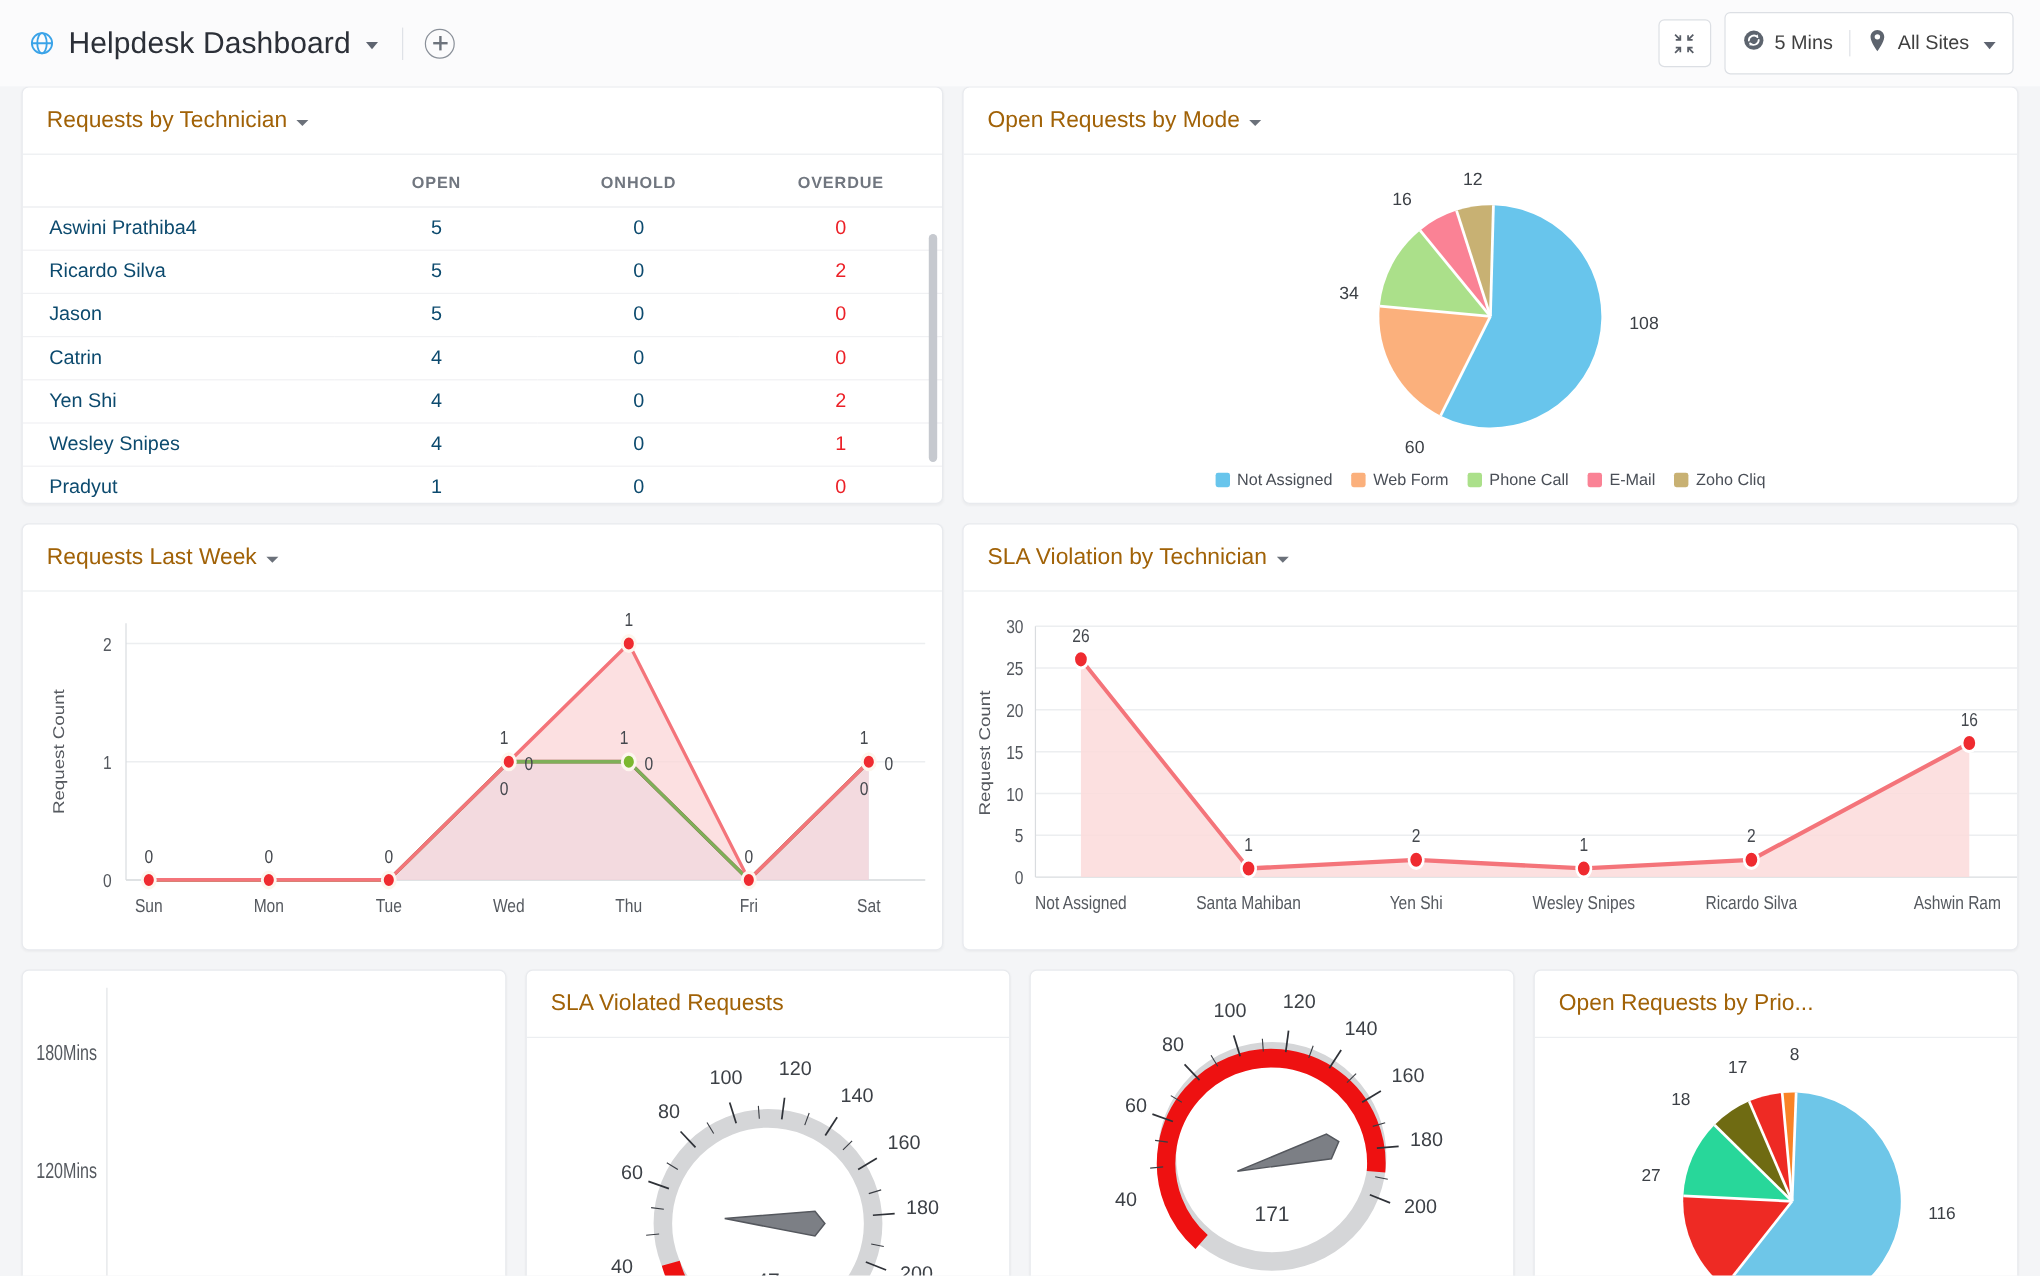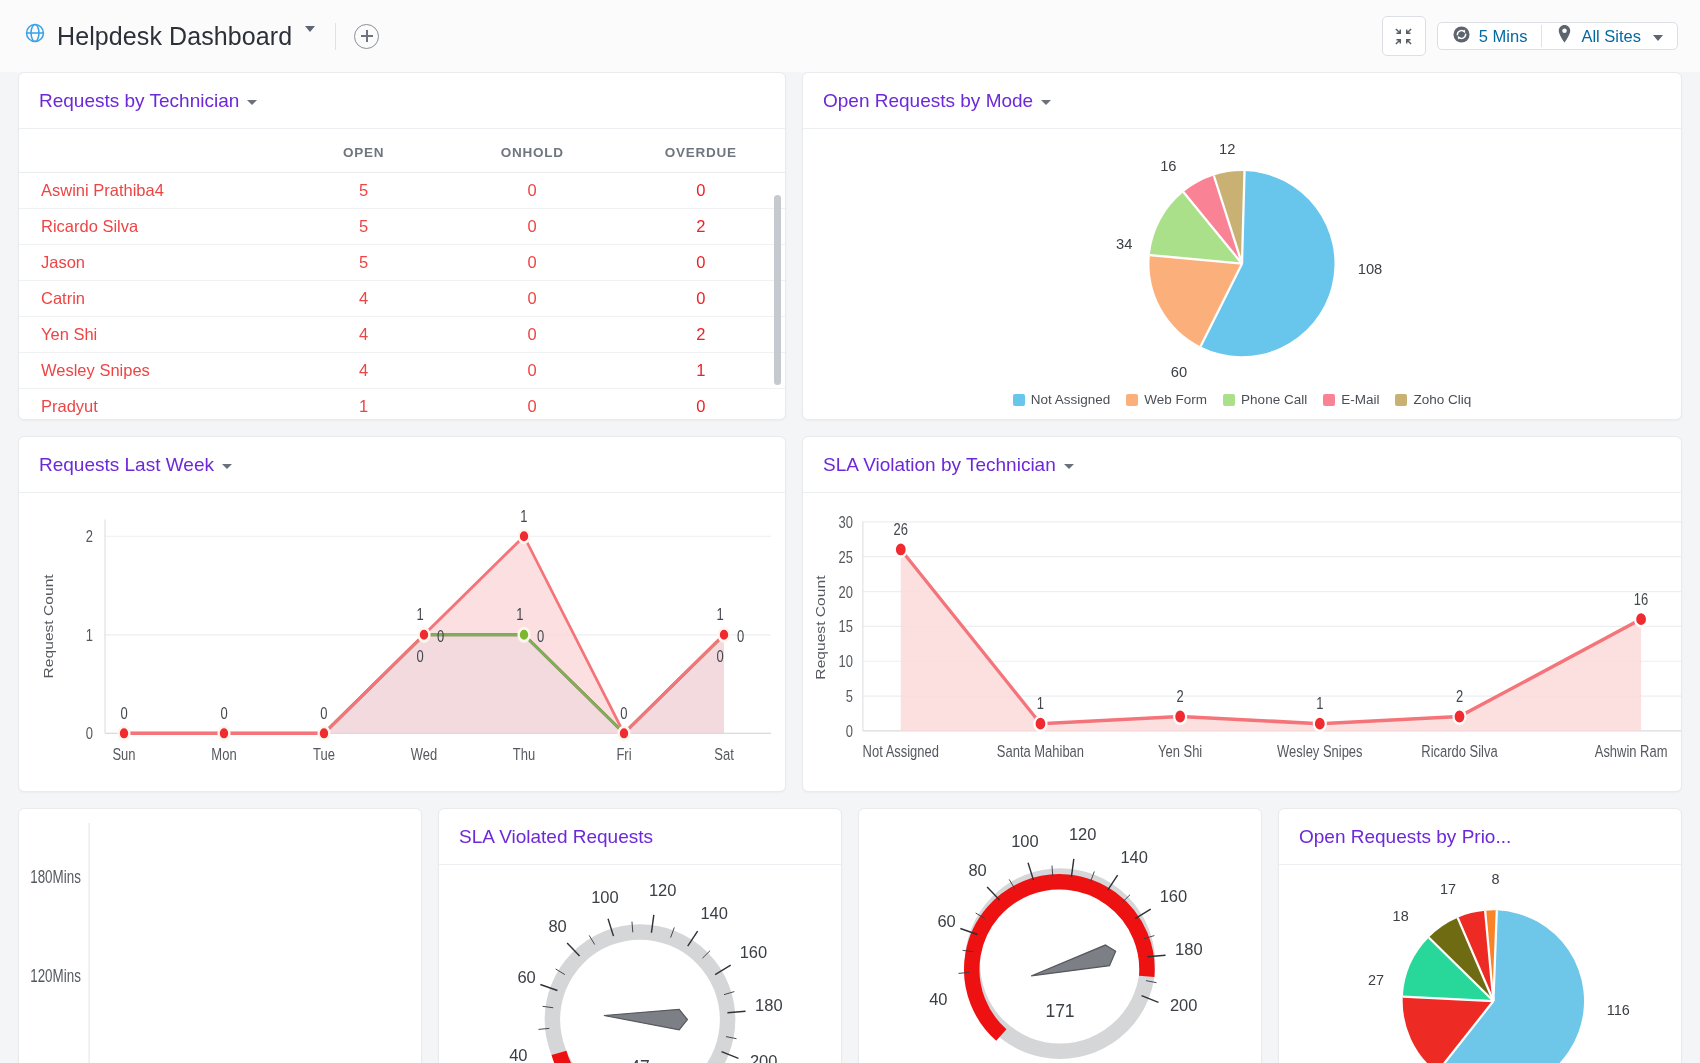--- a/index.html
+++ b/index.html
@@ -12,21 +12,21 @@
     position: relative;
   }
 
   
   .topbar {
     height: 72px; background: #fbfbfc;
     display: flex; align-items: center;
     padding: 0 22px 0 24px;
     position: relative; z-index: 5;
   }
-  .title-group { display: flex; align-items: flex-start; gap: 11px; }
+  .title-group { display: flex; align-items: center; gap: 11px; }
   .globe-icon { width: 22px; height: 22px; display: block; }
   .dash-title { font-size: 25px; font-weight: 400; color: #2c3038; letter-spacing: .1px; }
   .caret {
     width: 0; height: 0; border-left: 5.5px solid transparent;
     border-right: 5.5px solid transparent; border-top: 6px solid #5e6470;
     margin-top: 4px; margin-left: 2px;
   }
   .vsep { width: 1px; height: 27px; background: #dfe2e7; margin: 0 18px 0 20px; }
   .plus-btn {
     width: 25px; height: 25px; border-radius: 50%;
@@ -39,56 +39,56 @@
   .plus-btn:before { left: 5.5px; right: 5.5px; top: 10.8px; height: 1.5px; }
   .plus-btn:after { top: 5.5px; bottom: 5.5px; left: 10.8px; width: 1.5px; }
 
   .topbar-right { margin-left: auto; display: flex; align-items: center; gap: 11px; }
   .icon-box {
     width: 44px; height: 40px; border: 1px solid #dcdfe4; border-radius: 5px;
     background: #fff; display: flex; align-items: center; justify-content: center;
     cursor: pointer;
   }
   .pill {
-    height: 28px; border: 1px solid #dcdfe4; border-radius: 5px; background: #fff;
+    height: 52px; border: 1px solid #dcdfe4; border-radius: 5px; background: #fff;
     display: flex; align-items: center; padding: 0 14px; gap: 9px;
-    font-size: 16.5px; color: #0369a1; cursor: pointer;
+    font-size: 16.5px; color: #404040; cursor: pointer;
   }
   .pill .vdiv { width: 1px; height: 22px; background: #dfe2e7; margin: 0 5px; }
   .pill-seg { display: flex; align-items: center; gap: 8px; }
 
   
   .grid { padding: 0 18px; }
   .row { display: flex; gap: 16px; margin-bottom: 16px; }
   .card {
     background: #fff; border: 1px solid #e8eaee; border-radius: 6px;
     box-shadow: 0 1px 2px rgba(0,0,0,.035);
     display: flex; flex-direction: column; overflow: hidden;
   }
   .card-head {
     height: 56px; display: flex; align-items: center; gap: 8px;
     padding: 0 20px; border-bottom: 1px solid #eceef1; flex: none;
   }
-  .card-title { font-size: 19px; color: #6d28d9; font-weight: 400; }
+  .card-title { font-size: 19px; color: #a16207; font-weight: 400; }
   .head-caret {
     width: 0; height: 0; border-left: 5px solid transparent;
     border-right: 5px solid transparent; border-top: 5.5px solid #6b717a;
     margin-top: 4px;
   }
   .card-body { flex: 1; position: relative; overflow: hidden; }
 
   
   table { width: 100%; border-collapse: collapse; table-layout: fixed; }
   th {
     font-size: 13.5px; font-weight: 600; color: #70767f; letter-spacing: .75px;
     text-align: center; padding: 16px 0 12px; border-bottom: 1px solid #e9ebee;
   }
   th.name-col { text-align: left; padding-left: 22px; }
   td {
-    font-size: 16.5px; color: #ef4444; text-align: center; padding: 8px 0;
+    font-size: 16.5px; color: #0c4a6e; text-align: center; padding: 8px 0;
     border-bottom: 1px solid #f0f1f3; height: 31px;
   }
   td.name { text-align: left; padding-left: 22px; }
   td.overdue { color: #ec2027; }
   .tbl-scroll { position: relative; height: 100%; overflow: hidden; }
   .tbl-clip { margin-top: -14px; }
   .scroll-thumb {
     position: absolute; right: 4px; top: 66px; width: 7px; height: 190px;
     background: #c6c9cf; border-radius: 4px;
   }

